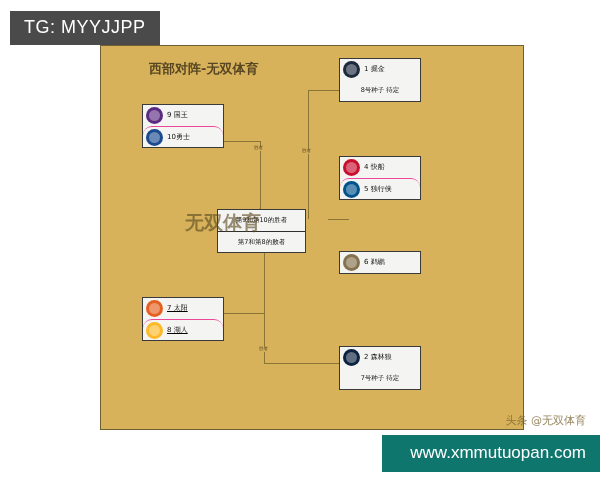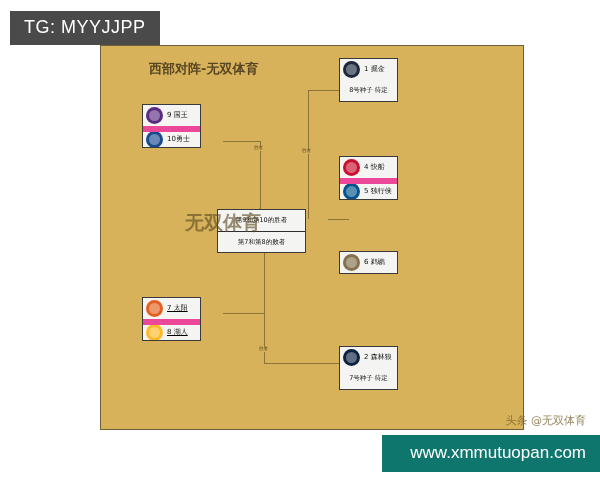--- a/index.html
+++ b/index.html
@@ -33,32 +33,32 @@
     font-family:"DejaVu Sans","Liberation Sans",sans-serif;
     font-weight:600;
     white-space:nowrap;
   }
   
   .match-card{
     position:absolute;
     background:#f4f4f2;
     border:1px solid #3a3a3a;
     box-sizing:border-box;
-    width:59px;
+    width:82px;
     z-index:5;
   }
   .match-card.wide{width:86px;}
   .team-row{
     height:21px;
     display:flex;align-items:center;
     padding-left:3px;
     box-sizing:border-box;
     overflow:hidden;
   }
-  .team-row + .team-row{border-top:6px solid #ec4899;}
+  .team-row + .team-row{border-top:1px solid #ec4899;border-radius:9px;}
   .team-logo{
     width:17px;height:17px;
     flex:0 0 17px;
     border-radius:50%;
     margin-right:4px;
     background:#777;
     position:relative;
     overflow:hidden;
   }
   .team-logo::after{

